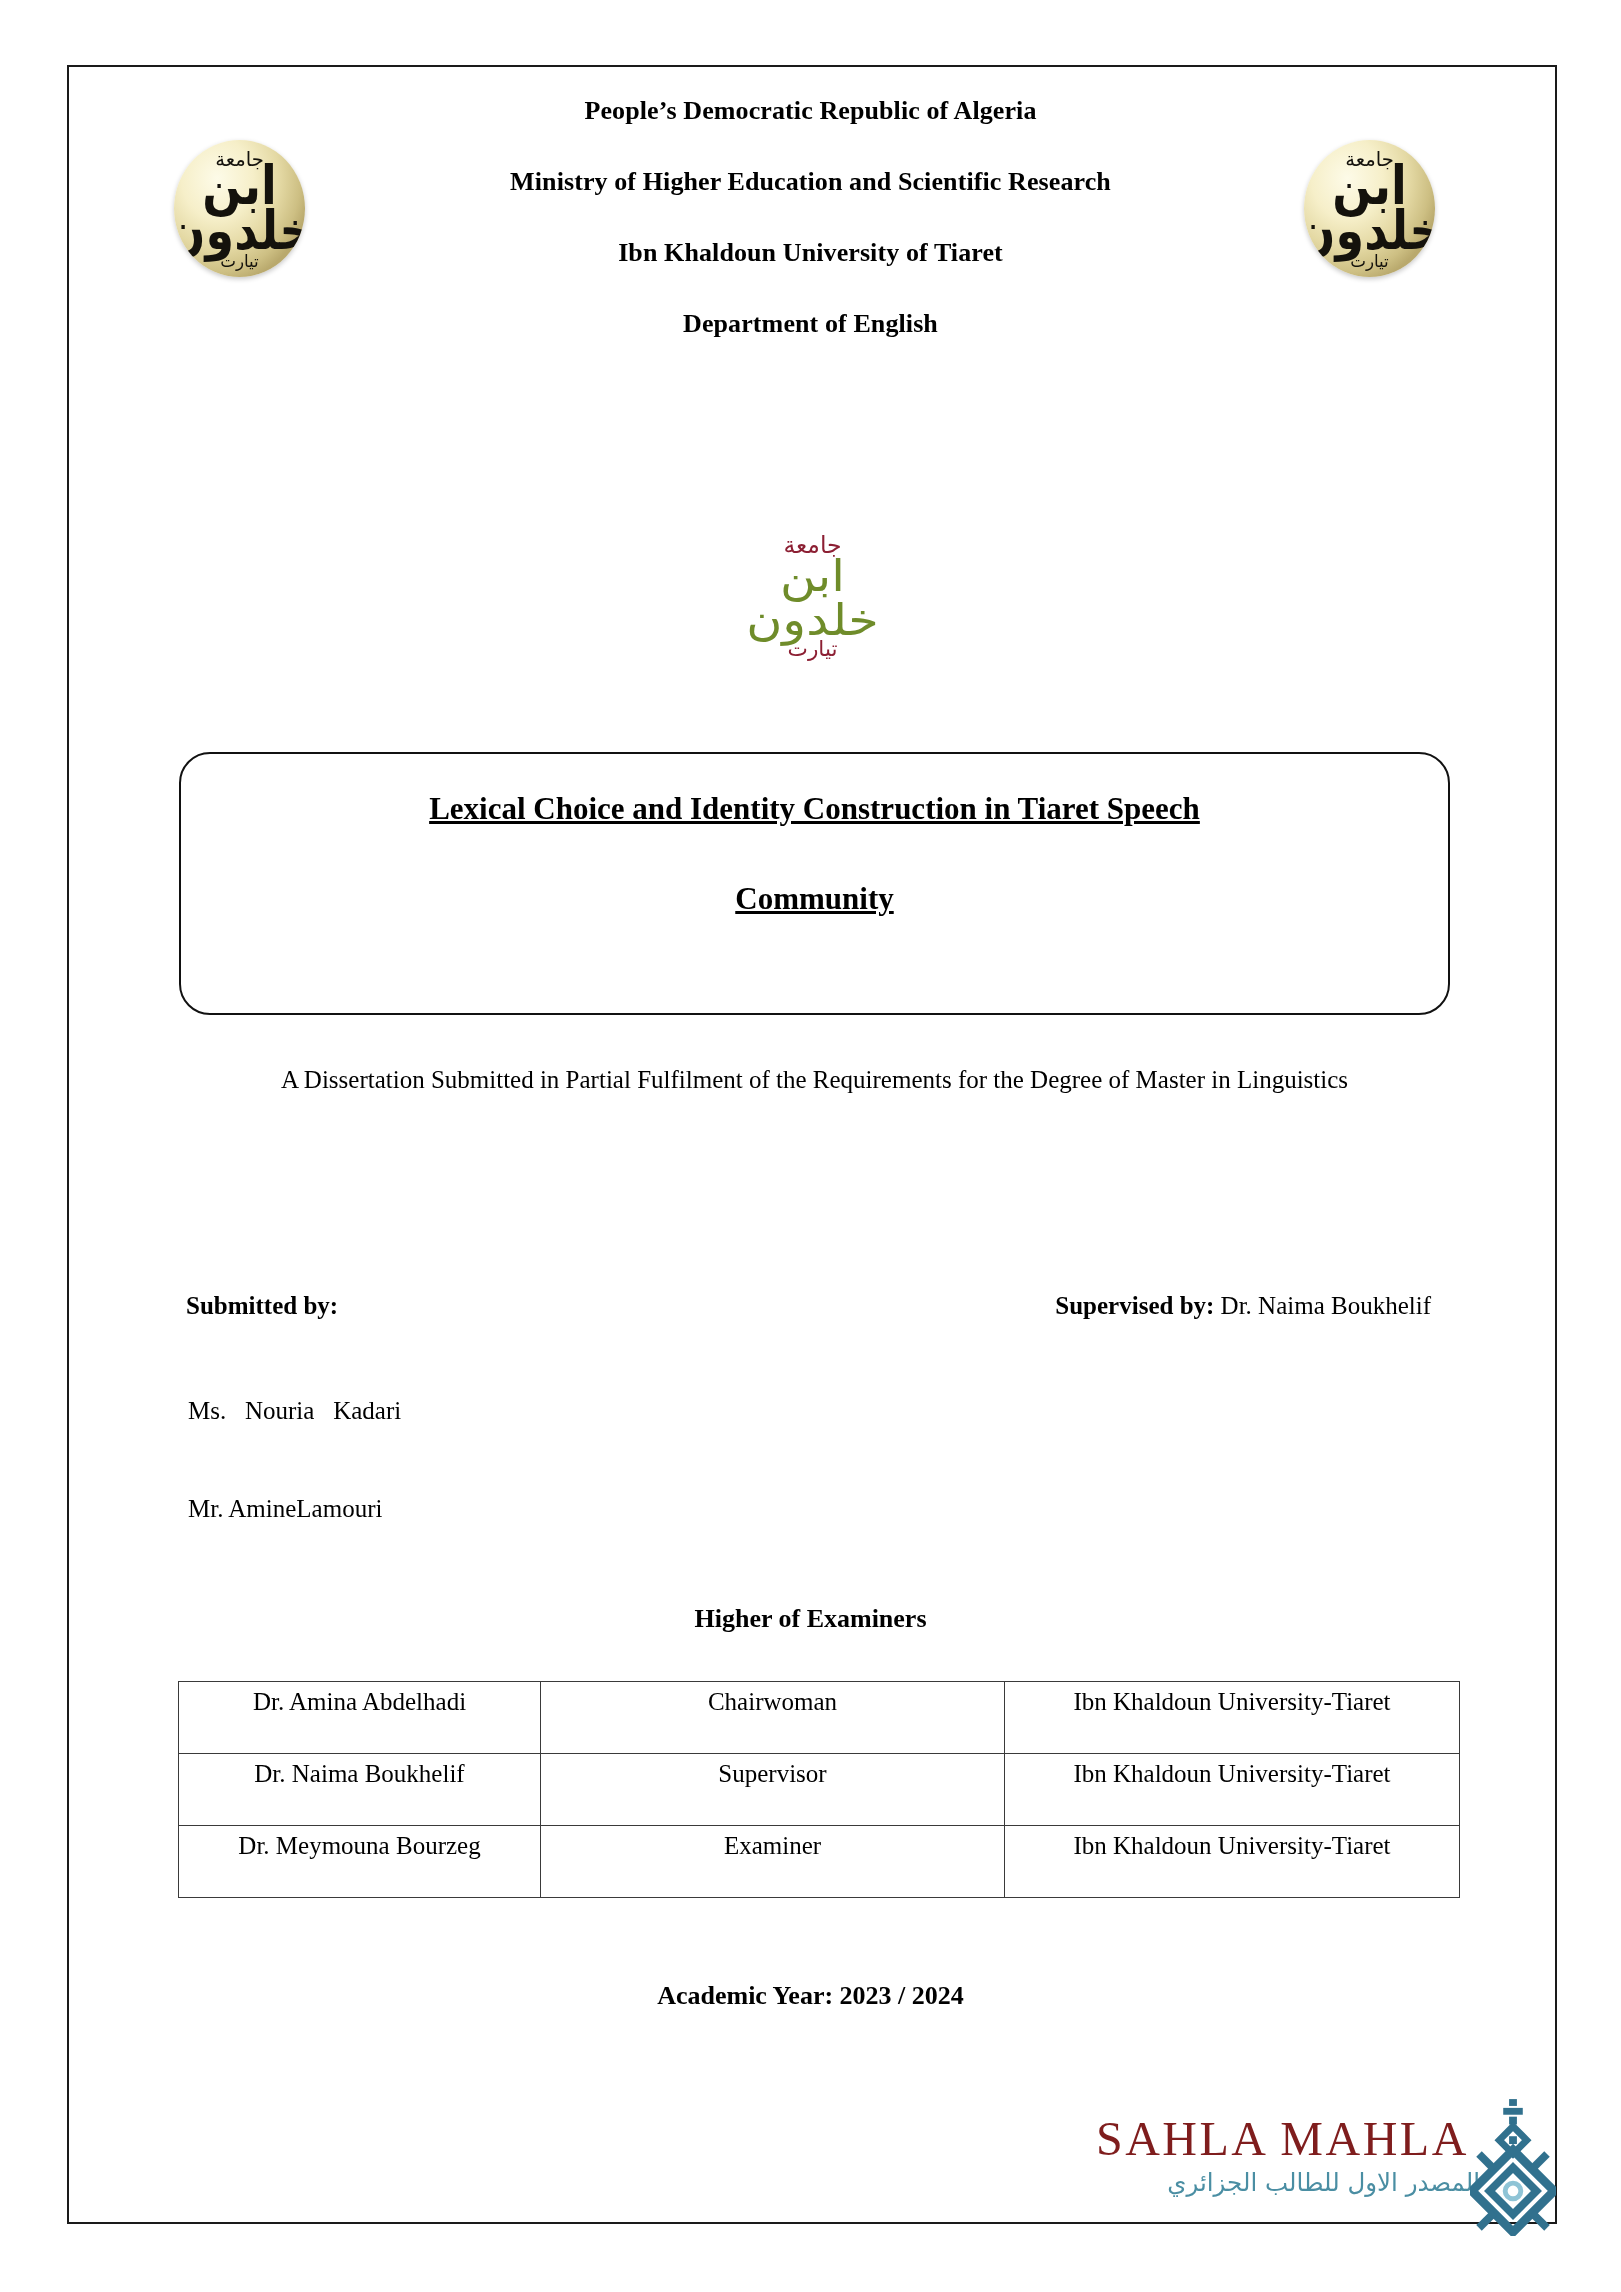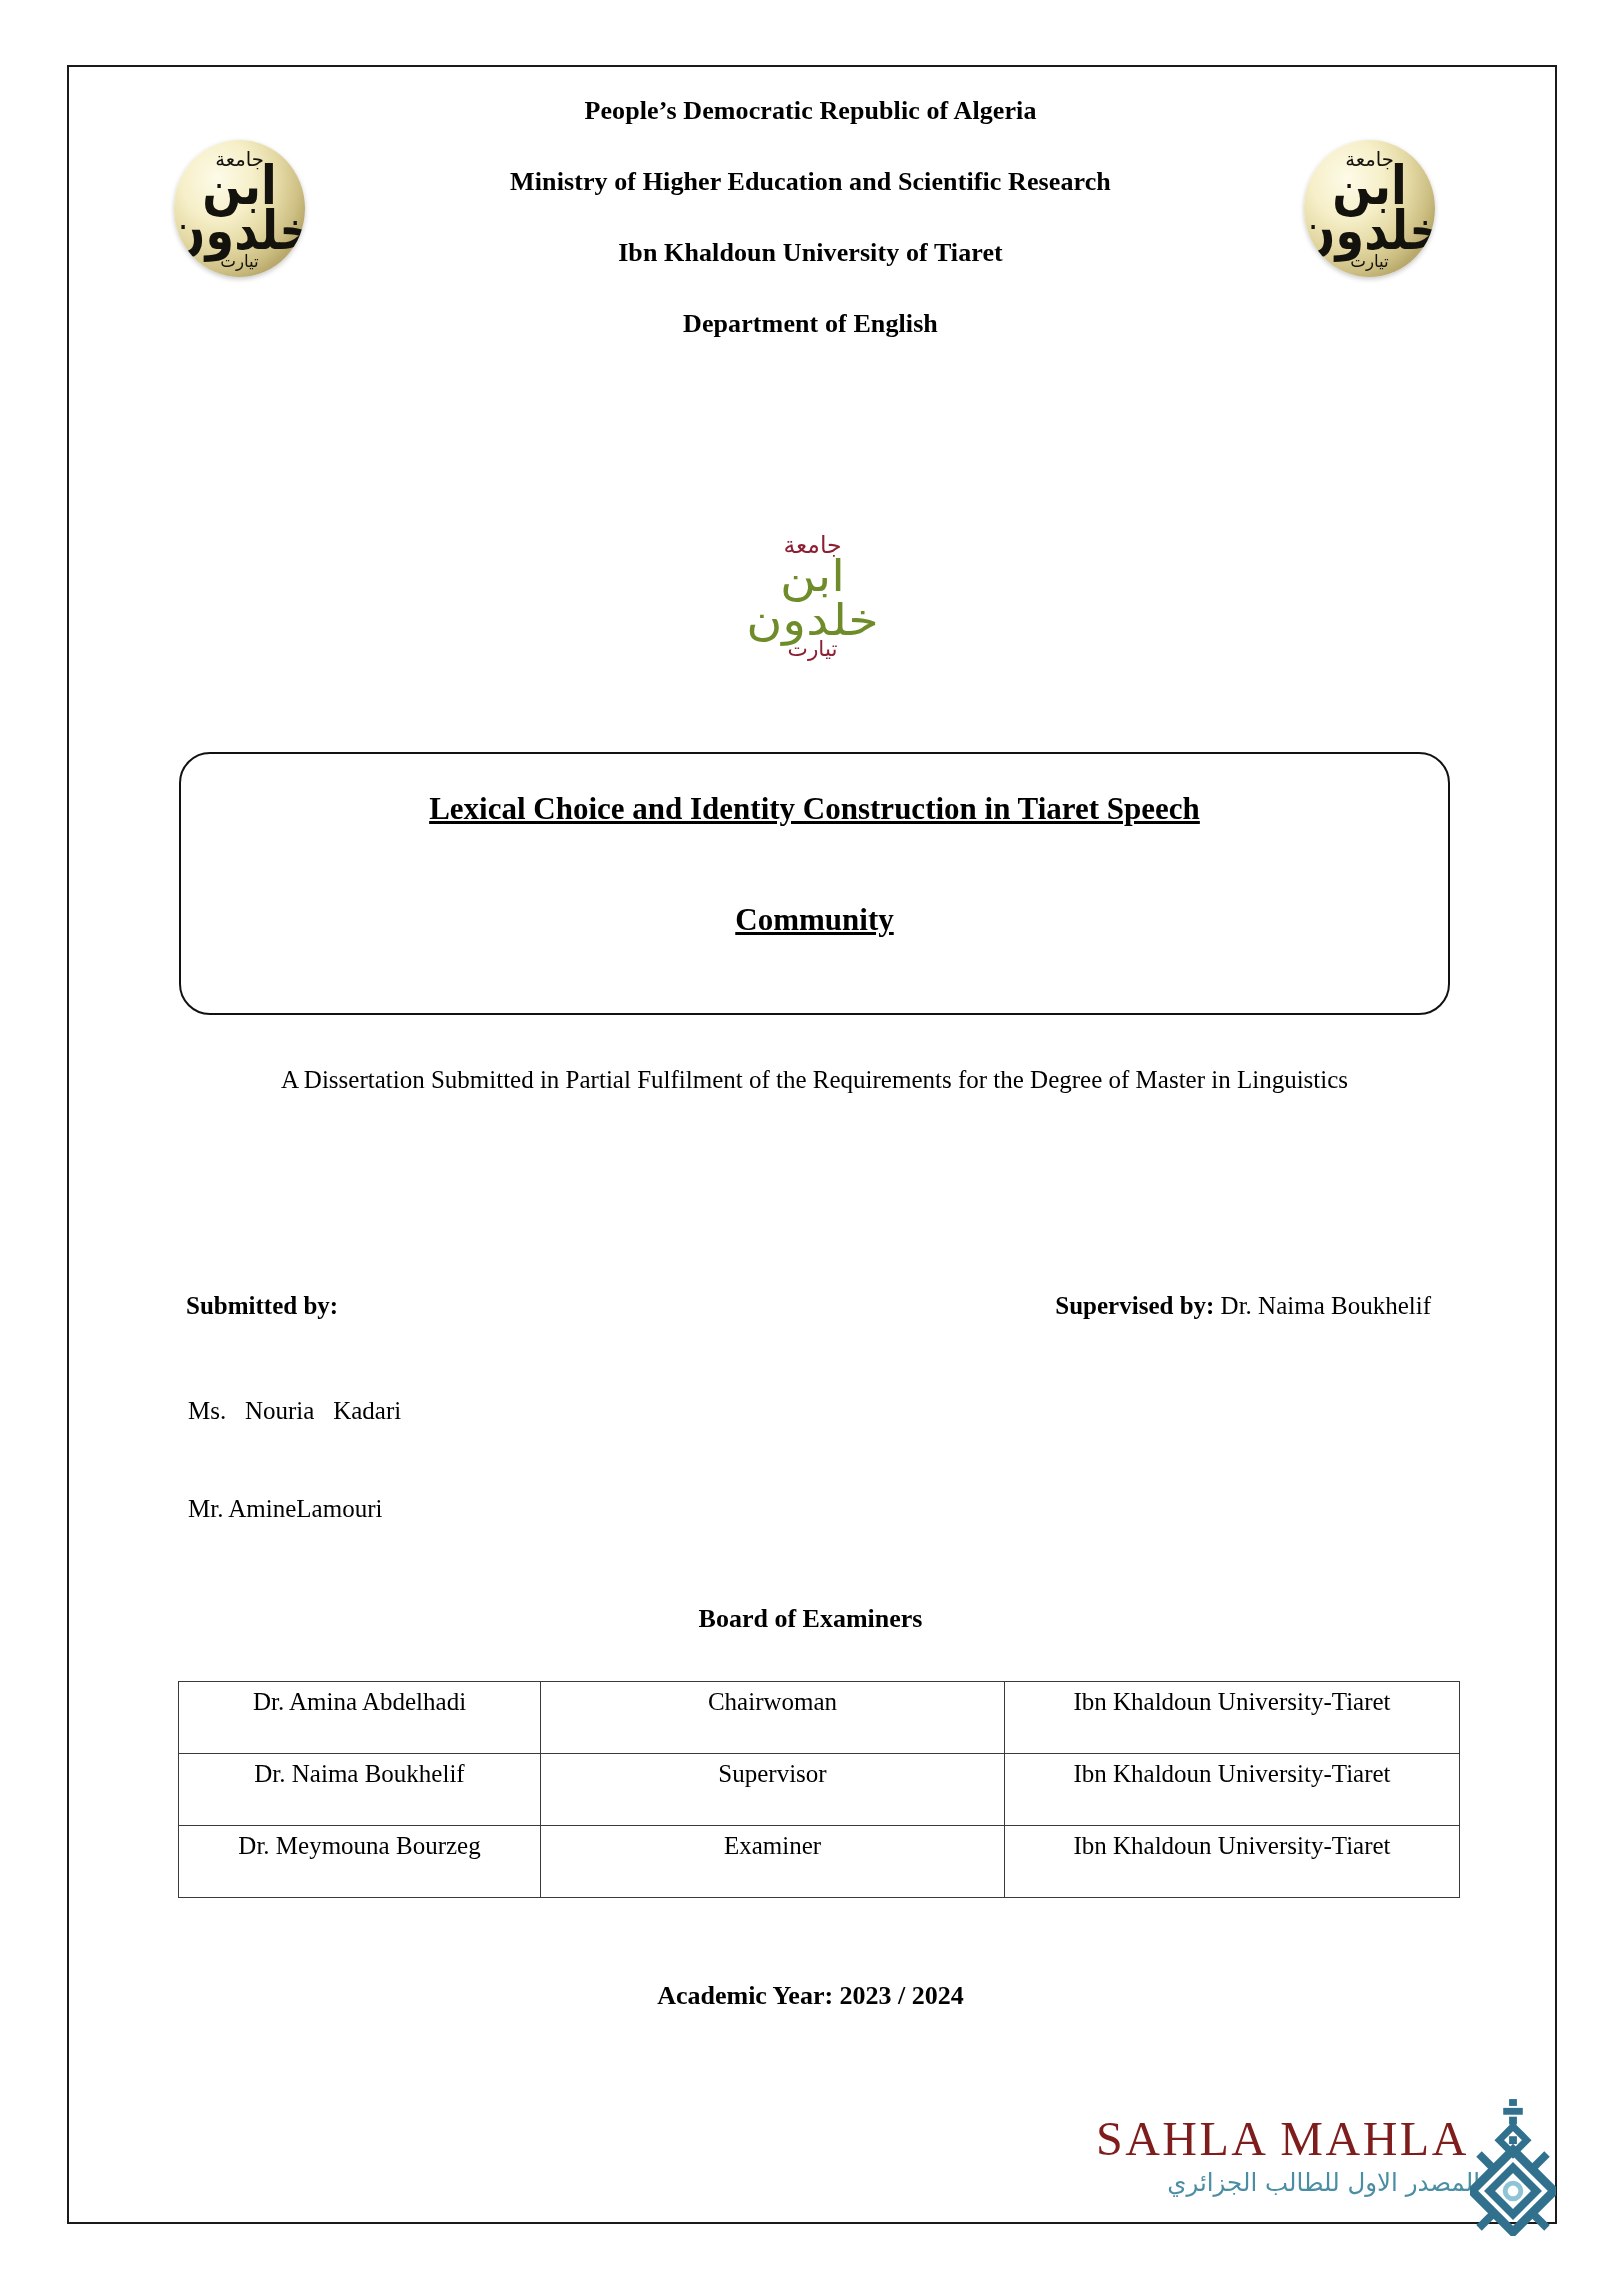--- a/index.html
+++ b/index.html
@@ -139,21 +139,21 @@
     text-align: center;
     padding-top: 37px;
     text-decoration: underline;
   }
   .title-line {
     font-size: 31px;
     font-weight: bold;
     line-height: 1.15;
     margin: 0;
   }
-  .title-line.second { margin-top: 75px; }
+  .title-line.second { margin-top: 54px; }
 
   
   #degree-statement {
     position: absolute;
     left: 179px;
     top: 1063px;
     width: 1271px;
     text-align: center;
     font-size: 25px;
     line-height: 1.38;
@@ -310,21 +310,21 @@
 <div id="degree-statement">A Dissertation Submitted in Partial Fulfilment of the Requirements for the Degree of Master in Linguistics</div>
 
 <div id="submission-row">
   <span class="sub-label">Submitted by:</span>
   <span><span class="sub-label">Supervised by:</span> <span class="sup-name">Dr. Naima Boukhelif</span></span>
 </div>
 
 <div id="student-one">Ms.   Nouria   Kadari</div>
 <div id="student-two">Mr. AmineLamouri</div>
 
-<div id="board-heading">Board of Examiners</div>
+<div id="board-heading">Higher of Examiners</div>
 
 <table id="examiners-table">
   <tbody>
     <tr>
       <td class="col-name">Dr. Amina Abdelhadi</td>
       <td class="col-role">Chairwoman</td>
       <td class="col-inst">Ibn Khaldoun University-Tiaret</td>
     </tr>
     <tr>
       <td class="col-name">Dr. Naima Boukhelif</td>

